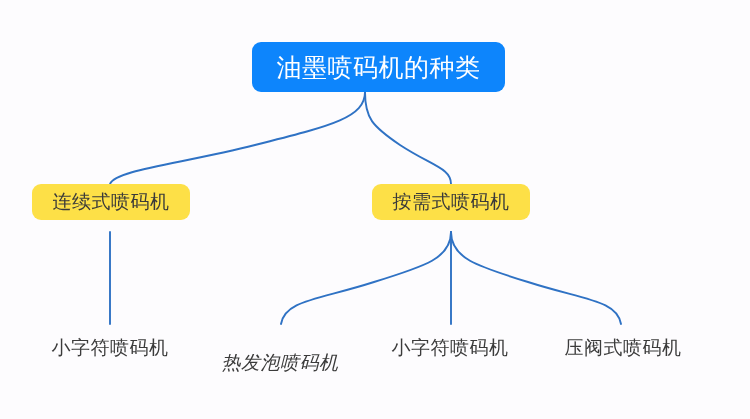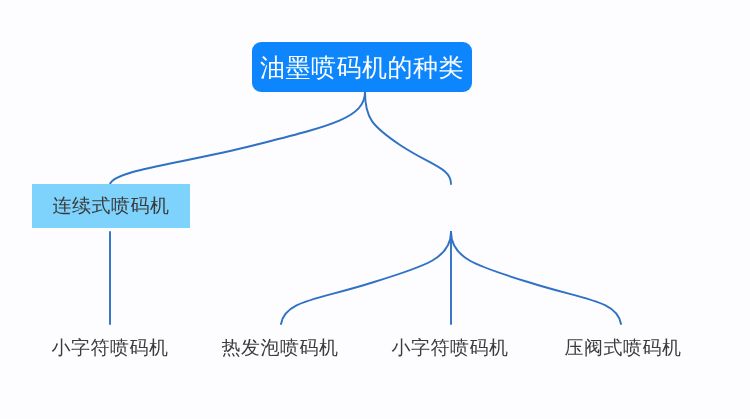--- a/index.html
+++ b/index.html
@@ -34,52 +34,52 @@
     box-sizing: border-box;
     display: flex;
     align-items: center;
     justify-content: center;
     white-space: nowrap;
   }
   
   .node-root {
     left: 252px;
     top: 42px;
-    width: 220px;
+    width: 253px;
     height: 50px;
     background: #0d85fc;
     border-radius: 9px;
     color: #ffffff;
     font-size: 25px;
     letter-spacing: 0.5px;
   }
   
   .node-branch {
     width: 158px;
-    height: 44px;
-    background: #7dd3fc;
-    border-radius: 0;
+    height: 36px;
+    background: #fde047;
+    border-radius: 9px;
     color: #3a3a3a;
     font-size: 19px;
     letter-spacing: 0.5px;
   }
   .node-branch-left  { left: 32px;  top: 184px; }
   .node-branch-right { left: 372px; top: 184px; }
 
   
   .node-leaf {
     width: 170px;
     height: 30px;
     color: #3b3b3b;
     font-size: 19px;
     letter-spacing: 0.5px;
     background: transparent;
   }
   .leaf-1 { left: 25px;  top: 333px; align-items: center; }
-  .leaf-2 { left: 195px; top: 333px; }
+  .leaf-2 { left: 195px; top: 348px; font-style: italic; }
   .leaf-3 { left: 365px; top: 333px; }
   .leaf-4 { left: 538px; top: 333px; }
 </style>
 </head>
 <body>
 
 <div id="mindmap">
 
   <svg class="edge-layer" viewBox="0 0 750 419" width="750" height="419" xmlns="http://www.w3.org/2000/svg">
     <g fill="none" stroke="#2f72c4" stroke-width="1.9" stroke-linecap="round">
@@ -99,20 +99,23 @@
   </svg>
 
   <div class="node node-root">
     <span>油墨喷码机的种类</span>
   </div>
 
   <div class="node node-branch node-branch-left">
     <span>连续式喷码机</span>
   </div>
 
+  <div class="node node-branch node-branch-right">
+    <span>按需式喷码机</span>
+  </div>
 
   <div class="node node-leaf leaf-1">
     <span>小字符喷码机</span>
   </div>
 
   <div class="node node-leaf leaf-2">
     <span>热发泡喷码机</span>
   </div>
 
   <div class="node node-leaf leaf-3">

